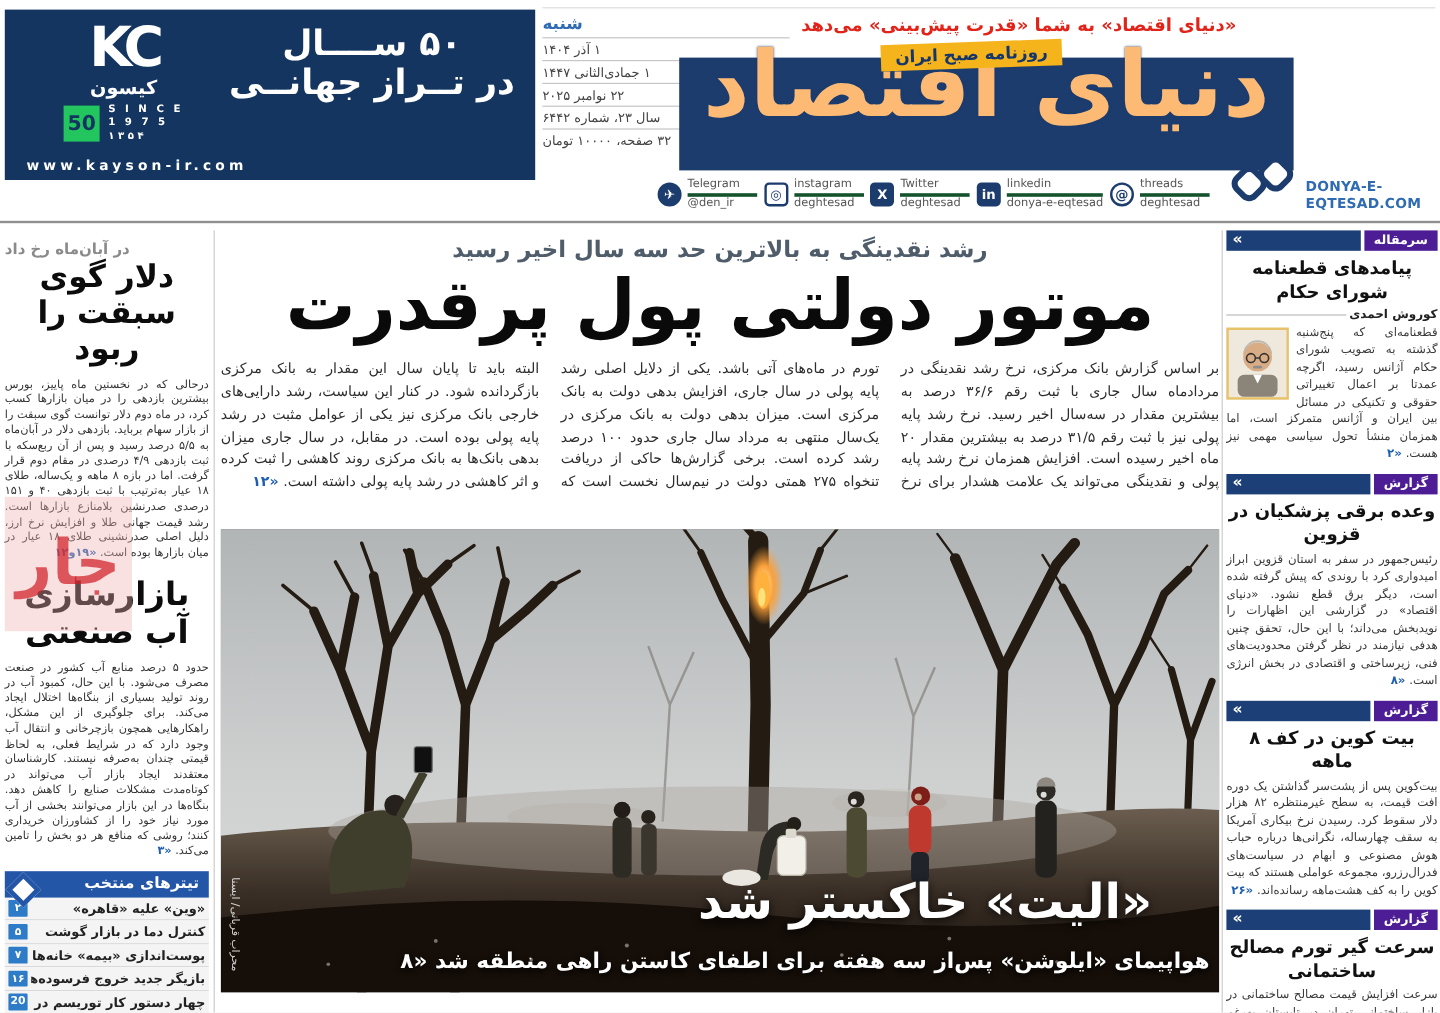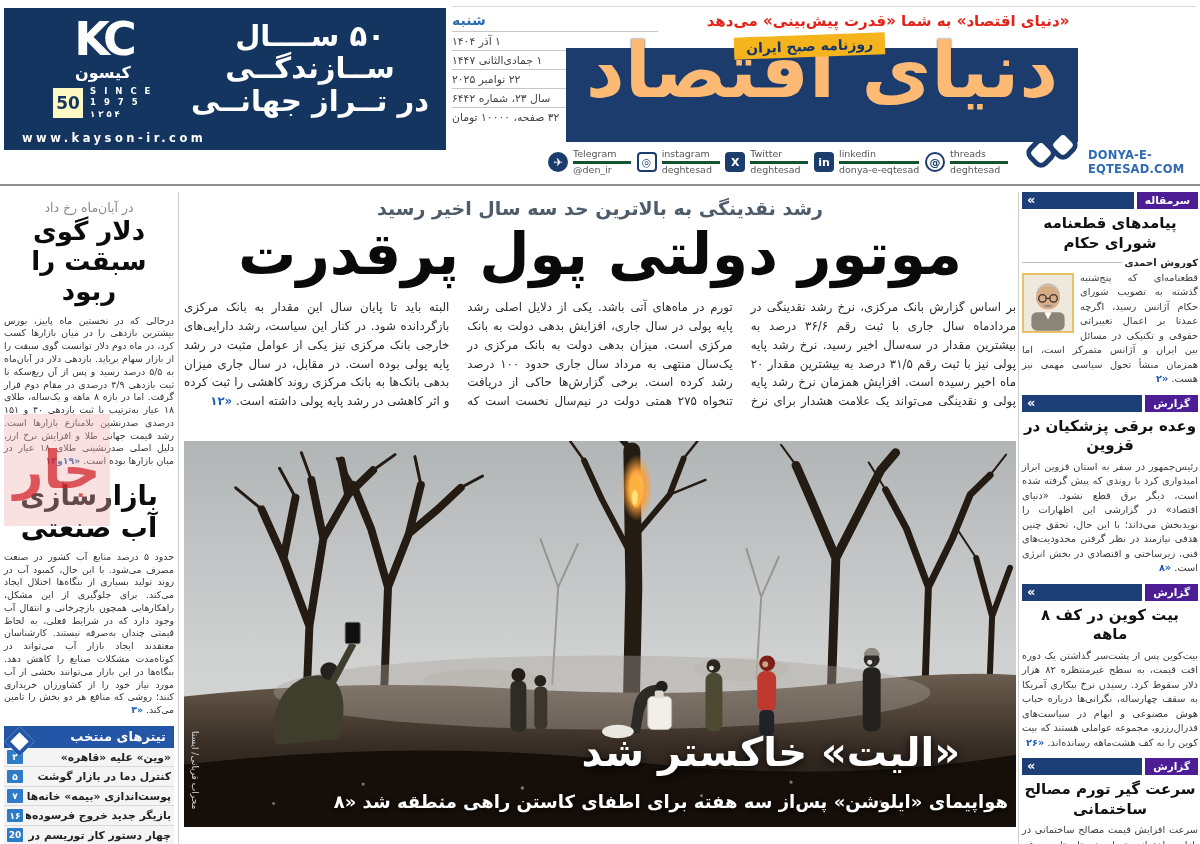--- a/index.html
+++ b/index.html
@@ -6,31 +6,31 @@
   body { font-family:"DejaVu Sans", sans-serif; background:#e8e8e8; }
   .page { position:relative; width:1200px; height:844px; background:#fff; overflow:hidden; margin:0 auto; }
 
   
   .topline { position:absolute; left:452px; top:6px; width:744px; border-top:1px solid #dcdcdc; }
   .kayson { position:absolute; left:4px; top:8px; width:442px; height:142px; background:#14355f; color:#fff; display:flex; padding:10px 14px 22px; }
   .k-left { width:170px; display:flex; flex-direction:column; align-items:center; }
   .kc { font-size:46px; font-weight:900; letter-spacing:-5px; line-height:.95; }
   .k-name { font-size:16px; font-weight:bold; letter-spacing:5px; margin-top:1px; }
   .k-since { display:flex; gap:7px; margin-top:4px; align-items:center; }
-  .k-50 { width:30px; height:30px; background:#fef9c3; color:#14355f; font-weight:900; font-size:17px; display:flex; align-items:center; justify-content:center; }
+  .k-50 { width:30px; height:30px; background:#22c55e; color:#14355f; font-weight:900; font-size:17px; display:flex; align-items:center; justify-content:center; }
   .k-since-col { font-size:8.5px; letter-spacing:2.5px; line-height:1.35; font-weight:bold; }
   .k-right { flex:1; direction:rtl; text-align:center; padding-top:2px; }
   .k-s1 { font-size:29px; font-weight:900; line-height:1.12; white-space:nowrap; }
   .k-url { position:absolute; left:18px; bottom:5px; font-size:11.5px; font-weight:bold; letter-spacing:3.5px; }
 
   .dates { position:absolute; left:452px; top:12px; width:206px; direction:rtl; text-align:left; }
   .d-weekday { color:#2f6bb3; font-weight:bold; font-size:14px; padding-bottom:3px; }
   .d-row { border-top:1px solid #c6c6c6; font-size:10.8px; color:#444; padding:2.5px 0; }
 
-  .tagline { position:absolute; left:623px; top:12px; width:530px; text-align:center; color:#e2231a; font-size:15px; font-weight:bold; direction:rtl; }
+  .tagline { position:absolute; left:584px; top:12px; width:530px; text-align:center; color:#e2231a; font-size:15px; font-weight:bold; direction:rtl; }
   .band { position:absolute; left:566px; top:48px; width:512px; height:94px; background:#1c3c6e; }
   .band-title { position:absolute; left:0; top:-22px; width:100%; text-align:center; color:#fdba74; font-size:76px; font-weight:900; direction:rtl; white-space:nowrap; text-shadow:0 0 2px #1c3c6e; }
   .badge { position:absolute; left:168px; top:-13px; transform:rotate(-2deg); background:#f5b31c; color:#15366b; font-weight:900; font-size:14px; padding:3px 12px; direction:rtl; }
 
   .bmark { position:absolute; left:1026px; top:128px; width:58px; height:50px; }
   .bmark span { position:absolute; width:26px; height:26px; border:5px solid #1c3c6e; border-radius:9px; transform:rotate(45deg); background:#fff; }
   .bmark .b1 { left:2px; top:12px; } .bmark .b2 { left:24px; top:4px; }
   .siteurl { position:absolute; left:1088px; top:148px; color:#2f6bb3; font-weight:bold; font-size:11.5px; letter-spacing:.2px; }
 
   .social { position:absolute; left:548px; top:148px; width:460px; display:flex; justify-content:space-between; }
@@ -40,21 +40,21 @@
   .s-icon.outline { background:#fff; color:#1c3c6e; border:2px solid #1c3c6e; }
   .s-txt { display:flex; flex-direction:column; font-size:9.5px; color:#555; line-height:1.3; }
   .s-label { border-bottom:3px solid #14532d; padding-bottom:1px; min-width:58px; }
   .hline { position:absolute; left:0; top:184px; width:1200px; border-top:2.5px solid #8f8f8f; }
 
   .vline-l { position:absolute; left:178px; top:192px; height:652px; border-left:1px solid #ccc; }
   .vline-r { position:absolute; left:1018px; top:192px; height:652px; border-left:1px solid #ccc; }
 
   
   .rail { position:absolute; left:4px; top:192px; width:170px; direction:rtl; }
-  .rail-kicker { text-align:center; color:#8a8a8a; font-weight:normal; font-size:12.5px; margin:8px 0 2px; }
+  .rail-kicker { text-align:left; color:#8a8a8a; font-weight:bold; font-size:12.5px; margin:8px 0 2px; }
   .rail-h1 { text-align:center; font-size:26px; font-weight:900; line-height:1.15; color:#0c0c0c; margin:2px 0 8px; }
   .rail-body { font-size:9.4px; line-height:1.36; text-align:justify; color:#333; }
   .ref { color:#1f5fb0; font-weight:bold; white-space:nowrap; }
   .rail-h2 { text-align:center; font-size:27px; font-weight:900; line-height:1.18; margin:12px 0 7px; color:#0c0c0c; }
   .watermark { position:absolute; left:0; top:222px; width:106px; height:112px; background:rgba(243,176,176,.38); display:flex; align-items:center; justify-content:center; z-index:5; pointer-events:none; }
   .watermark span { font-size:52px; font-weight:900; color:rgba(206,30,38,.72); }
   .picks { margin-top:9px; }
   .picks-banner { position:relative; background:#2456a8; color:#fff; font-weight:bold; font-size:13px; height:22px; line-height:22px; padding:0 8px 0 30px; text-align:right; }
   .picks-ribbon { position:absolute; left:5px; top:5px; width:21px; height:21px; background:#fff; border:4.5px solid #2456a8; transform:rotate(45deg); }
   .pick-row { display:flex; direction:ltr; align-items:center; height:19.5px; border-bottom:1px solid #d9d9d9; background:#f4f4f4; }
@@ -100,21 +100,20 @@
         <div class="k-50">50</div>
         <div class="k-since-col">
           <div>S I N C E</div>
           <div>1 9 7 5</div>
           <div>۱ ۳ ۵ ۴</div>
         </div>
       </div>
     </div>
     <div class="k-right">
       <div class="k-s1">۵۰ ســــال</div>
-      <div class="k-s1">ســازندگــی</div>
       <div class="k-s1">در تــراز جهانــی</div>
     </div>
     <div class="k-url">www.kayson-ir.com</div>
   </div>
 
   <div class="dates">
     <div class="d-weekday">شنبه</div>
     <div class="d-row">۱ آذر ۱۴۰۴</div>
     <div class="d-row">۱ جمادی‌الثانی ۱۴۴۷</div>
     <div class="d-row">۲۲ نوامبر ۲۰۲۵</div>

